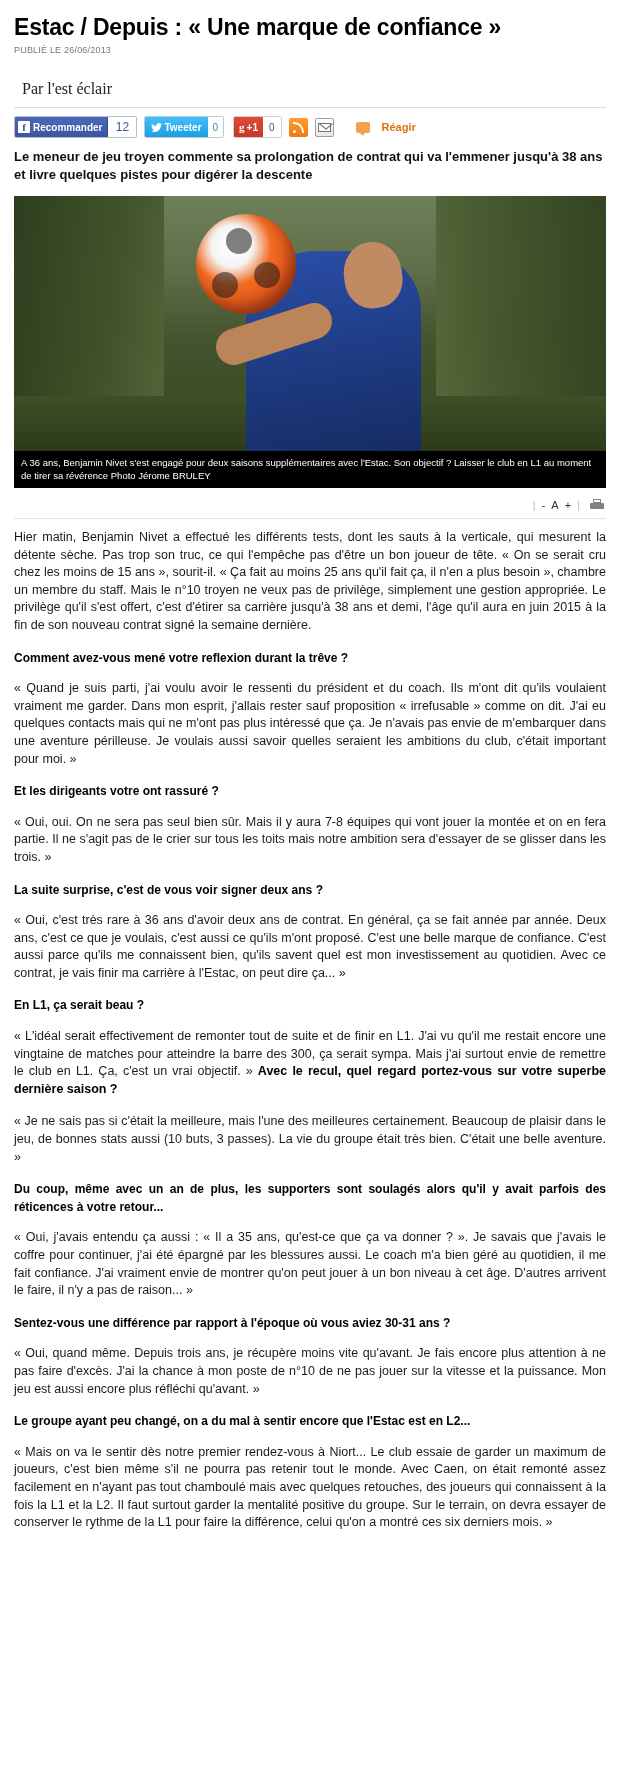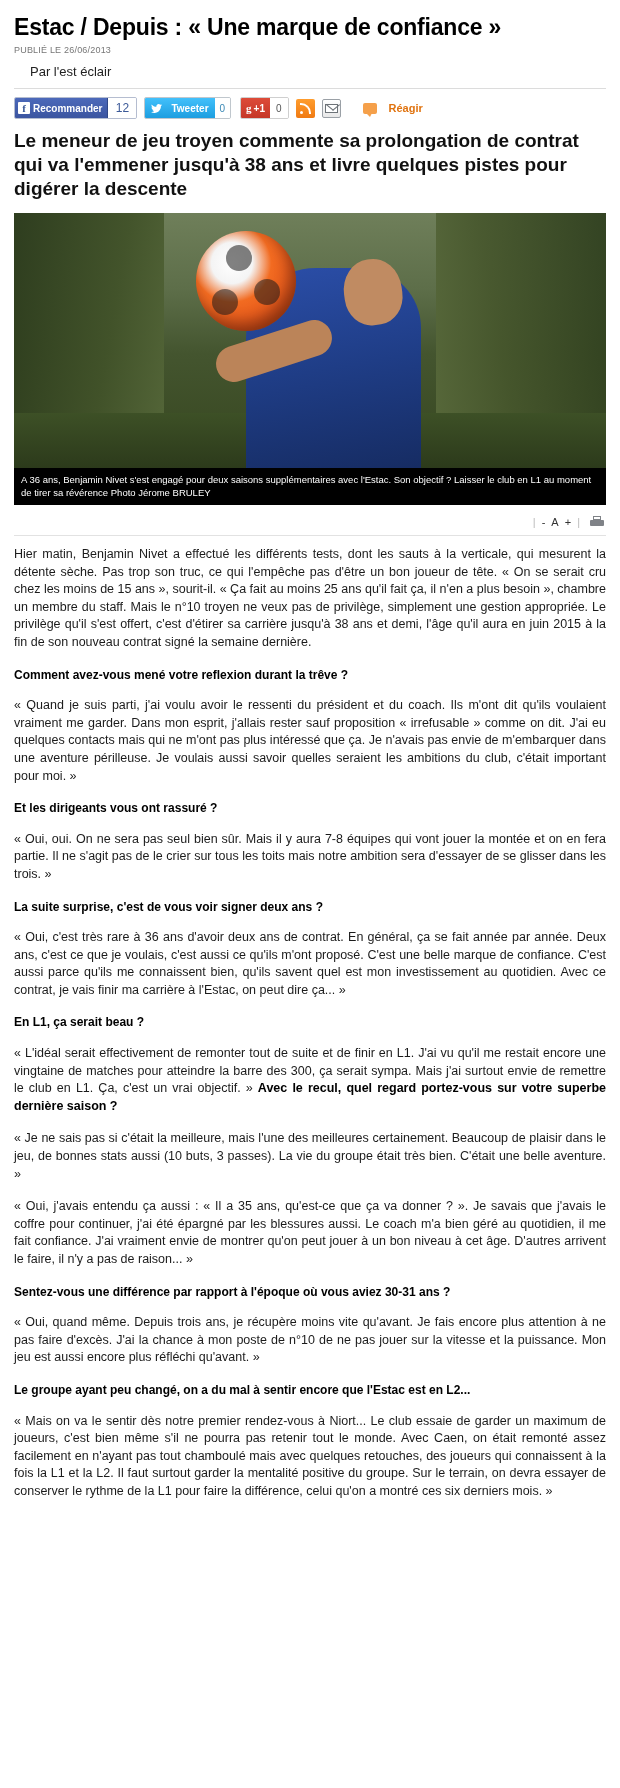--- a/index.html
+++ b/index.html
@@ -24,26 +24,27 @@
     line-height: 27px;
     font-weight: bold;
     margin: 4px 0 4px 0;
     color: #000;
     letter-spacing: -0.2px;
   }
   .pubdate {
     font-size: 9px;
     color: #777;
     letter-spacing: 0.2px;
-    margin: 0 0 9px 0;
+    margin: 0 0 25px 0;
   }
   .byline {
-    font-size: 13px;
+    font-size: 16px;
     color: #222;
-    margin: 0 0 9px 16px;
+    margin: 0 0 9px 8px;
+    font-family: Liberation Serif, serif;
   }
   .rule {
     border: 0;
     border-top: 1px solid #dcdcdc;
     margin: 8px 0 8px 0;
   }
   
   .social-bar {
     display: flex;
     align-items: center;
@@ -101,21 +102,21 @@
     height: 20px;
     margin-left: 7px;
     border: 1px solid #c0c7cd;
     border-radius: 2px;
     overflow: hidden;
     background: #fff;
   }
   .tw-btn {
     display: flex;
     align-items: center;
-    gap: 9px;
+    gap: 2px;
     background: linear-gradient(#42c0fb, #1d9ee0);
     color: #fff;
     font-weight: bold;
     font-size: 10px;
     padding: 0 6px;
   }
   .tw-bird {
     width: 11px;
     height: 11px;
     display: inline-block;
@@ -233,22 +234,22 @@
   .bubble-icon::after {
     content: "";
     position: absolute;
     left: 3px; bottom: -3px;
     border-left: 4px solid transparent;
     border-right: 2px solid transparent;
     border-top: 4px solid #f5a04a;
   }
   
   .chapeau {
-    font-size: 19px;
-    line-height: 24px;
+    font-size: 13px;
+    line-height: 18px;
     font-weight: bold;
     color: #111;
     margin: 10px 0 12px 0;
   }
   
   .figure {
     width: 527px;
     margin: 0 0 4px 0;
     position: relative;
   }
@@ -461,27 +462,28 @@
     <span class="sizer">A</span>
     <span class="sizer">+</span>
     <span class="sep">|</span>
     <span class="printer"></span>
   </div>
 
   <div id="article-body">
       <p class="body">Hier matin, Benjamin Nivet a effectué les différents tests, dont les sauts à la verticale, qui mesurent la détente sèche. Pas trop son truc, ce qui l'empêche pas d'être un bon joueur de tête. « On se serait cru chez les moins de 15 ans », sourit-il. « Ça fait au moins 25 ans qu'il fait ça, il n'en a plus besoin », chambre un membre du staff. Mais le n°10 troyen ne veux pas de privilège, simplement une gestion appropriée. Le privilège qu'il s'est offert, c'est d'étirer sa carrière jusqu'à 38 ans et demi, l'âge qu'il aura en juin 2015 à la fin de son nouveau contrat signé la semaine dernière.</p>
       <p class="q">Comment avez-vous mené votre reflexion durant la trêve ?</p>
       <p class="body">« Quand je suis parti, j'ai voulu avoir le ressenti du président et du coach. Ils m'ont dit qu'ils voulaient vraiment me garder. Dans mon esprit, j'allais rester sauf proposition « irrefusable » comme on dit. J'ai eu quelques contacts mais qui ne m'ont pas plus intéressé que ça. Je n'avais pas envie de m'embarquer dans une aventure périlleuse. Je voulais aussi savoir quelles seraient les ambitions du club, c'était important pour moi. »</p>
-      <p class="q">Et les dirigeants vous ont rassuré ?</p>
+      <p class="q">Et les dirigeants votre ont rassuré ?</p>
       <p class="body">« Oui, oui. On ne sera pas seul bien sûr. Mais il y aura 7-8 équipes qui vont jouer la montée et on en fera partie. Il ne s'agit pas de le crier sur tous les toits mais notre ambition sera d'essayer de se glisser dans les trois. »</p>
       <p class="q">La suite surprise, c'est de vous voir signer deux ans ?</p>
       <p class="body">« Oui, c'est très rare à 36 ans d'avoir deux ans de contrat. En général, ça se fait année par année. Deux ans, c'est ce que je voulais, c'est aussi ce qu'ils m'ont proposé. C'est une belle marque de confiance. C'est aussi parce qu'ils me connaissent bien, qu'ils savent quel est mon investissement au quotidien. Avec ce contrat, je vais finir ma carrière à l'Estac, on peut dire ça... »</p>
       <p class="q">En L1, ça serait beau ?</p>
       <p class="body"><span>« L'idéal serait effectivement de remonter tout de suite et de finir en L1. J'ai vu qu'il me restait encore une vingtaine de matches pour atteindre la barre des 300, ça serait sympa. Mais j'ai surtout envie de remettre le club en L1. Ça, c'est un vrai objectif. » </span><span class="inline-q">Avec le recul, quel regard portez-vous sur votre superbe dernière saison ?</span></p>
       <p class="body">« Je ne sais pas si c'était la meilleure, mais l'une des meilleures certainement. Beaucoup de plaisir dans le jeu, de bonnes stats aussi (10 buts, 3 passes). La vie du groupe était très bien. C'était une belle aventure. »</p>
+      <p class="q">Du coup, même avec un an de plus, les supporters sont soulagés alors qu'il y avait parfois des réticences à votre retour...</p>
       <p class="body">« Oui, j'avais entendu ça aussi : « Il a 35 ans, qu'est-ce que ça va donner ? ». Je savais que j'avais le coffre pour continuer, j'ai été épargné par les blessures aussi. Le coach m'a bien géré au quotidien, il me fait confiance. J'ai vraiment envie de montrer qu'on peut jouer à un bon niveau à cet âge. D'autres arrivent le faire, il n'y a pas de raison... »</p>
       <p class="q">Sentez-vous une différence par rapport à l'époque où vous aviez 30-31 ans ?</p>
       <p class="body">« Oui, quand même. Depuis trois ans, je récupère moins vite qu'avant. Je fais encore plus attention à ne pas faire d'excès. J'ai la chance à mon poste de n°10 de ne pas jouer sur la vitesse et la puissance. Mon jeu est aussi encore plus réfléchi qu'avant. »</p>
       <p class="q">Le groupe ayant peu changé, on a du mal à sentir encore que l'Estac est en L2...</p>
       <p class="body">« Mais on va le sentir dès notre premier rendez-vous à Niort... Le club essaie de garder un maximum de joueurs, c'est bien même s'il ne pourra pas retenir tout le monde. Avec Caen, on était remonté assez facilement en n'ayant pas tout chamboulé mais avec quelques retouches, des joueurs qui connaissent à la fois la L1 et la L2. Il faut surtout garder la mentalité positive du groupe. Sur le terrain, on devra essayer de conserver le rythme de la L1 pour faire la différence, celui qu'on a montré ces six derniers mois. »</p>
     </div>
 
 </div>
 
 </body></html>

